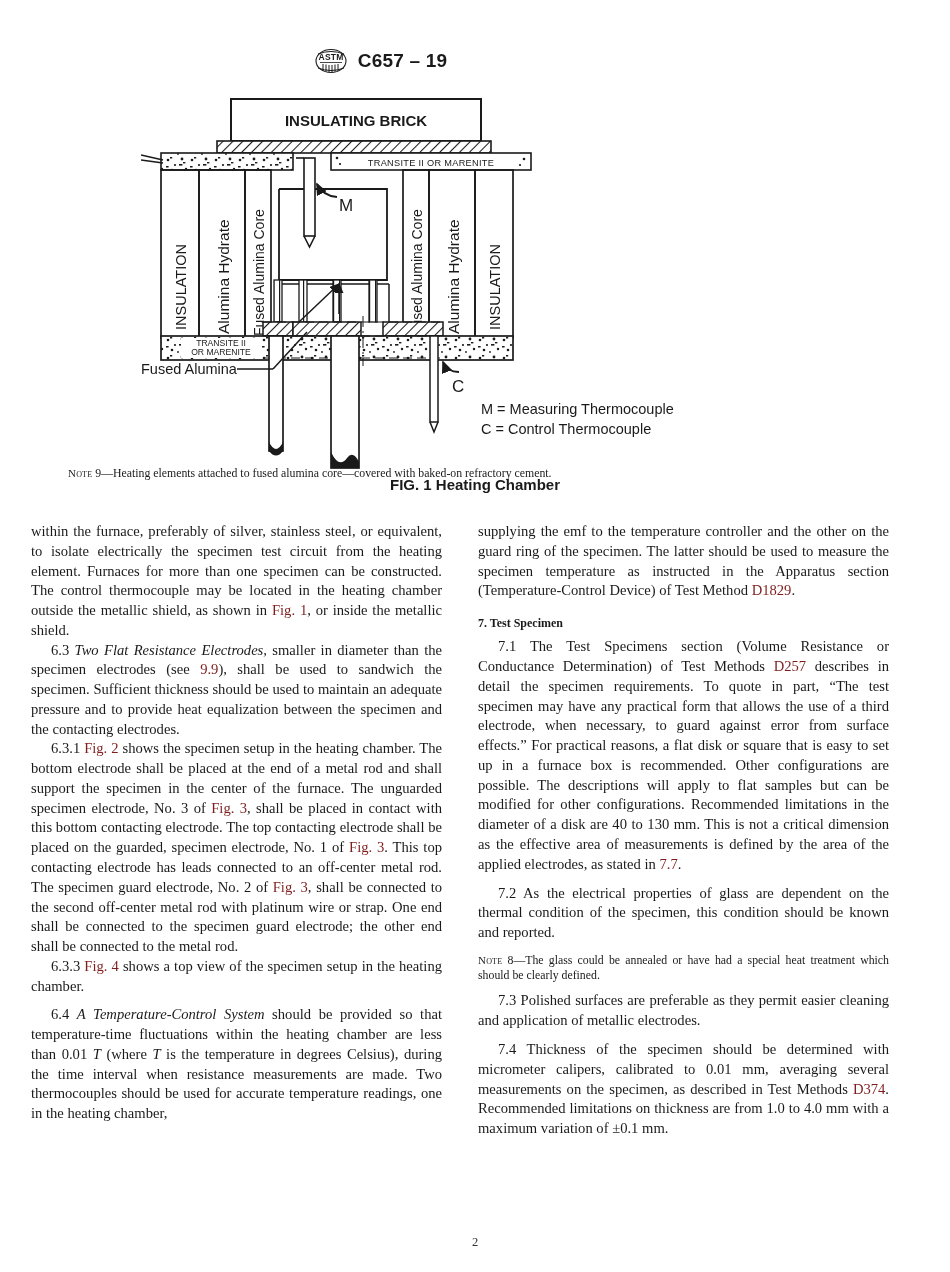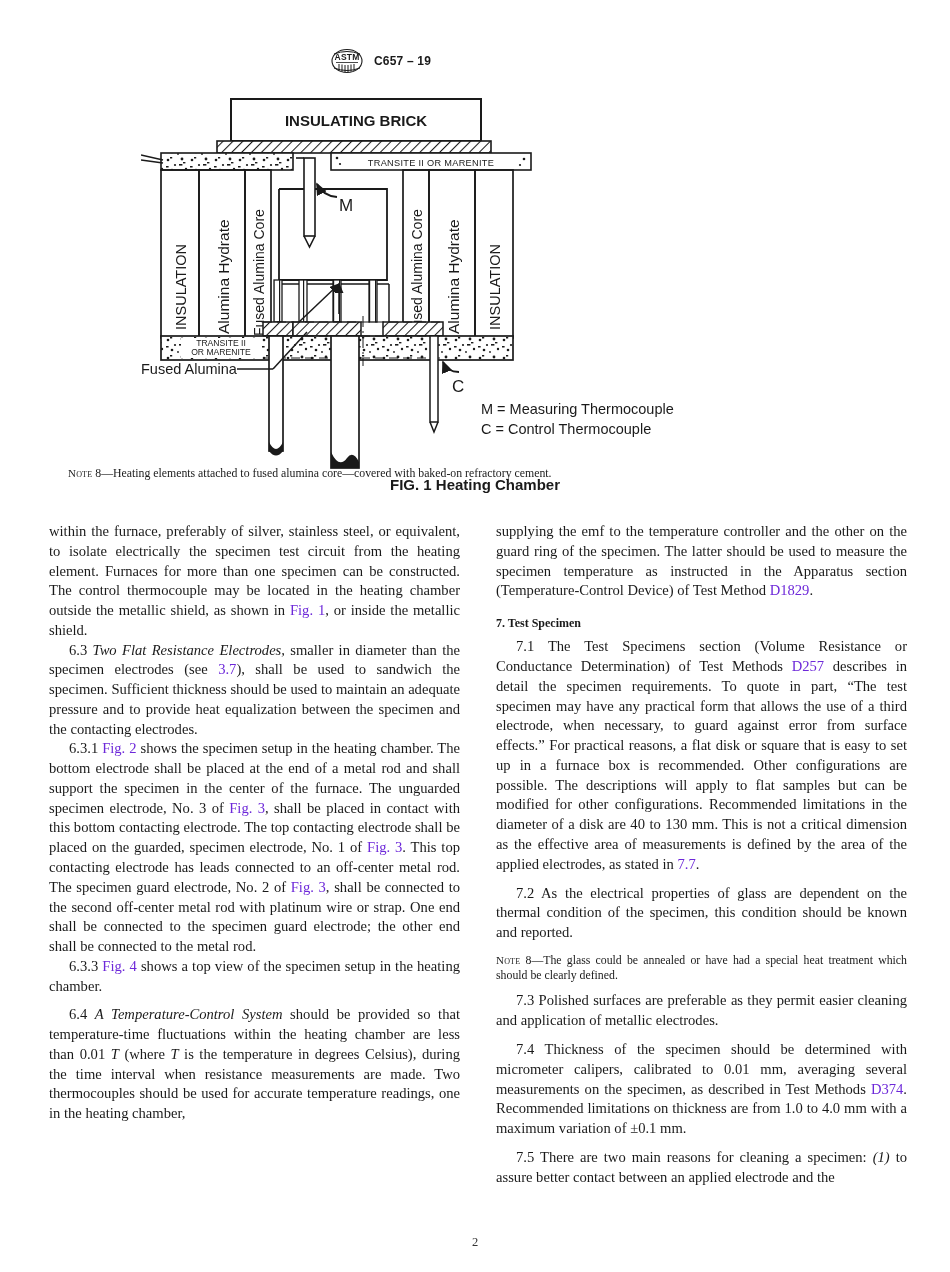--- a/index.html
+++ b/index.html
@@ -40,21 +40,21 @@
     align-items: center;
     gap: 10px;
   }
   .astm-logo {
     width: 34px;
     height: 26px;
     position: relative;
     display: inline-block;
   }
   .astm-logo svg { display:block; }
-  .doc-number { font-size: 12px; }
+  .doc-number { font-size: 19px; }
 
   
   .figure-wrap {
     position: absolute;
     top: 84px;
     left: 16px;
     width: 950px;
     height: 410px;
   }
   .figure-svg { display: block; margin: 0 auto; }
@@ -82,40 +82,40 @@
     text-align: center;
     font-family: "Liberation Sans", sans-serif;
     font-weight: bold;
     font-size: 15px;
   }
 
   
   .columns {
     position: absolute;
     top: 522px;
-    left: 49px;
+    left: 31px;
     width: 858px;
     display: flex;
     gap: 36px;
   }
   .col {
     width: 411px;
     font-size: 14.6px;
     line-height: 1.355;
     text-align: justify;
     text-justify: inter-word;
     hyphens: none;
   }
   .col p {
     margin: 0;
     text-align: justify;
   }
   .para-indent { text-indent: 20px; }
   .gap-before { margin-top: 9px !important; }
-  .ref { color: #6d28d9; }
+  .ref { color: #7f1d1d; }
   .it { font-style: italic; }
   .sec-head {
     font-family: "Liberation Serif", serif;
     font-weight: bold;
     font-size: 12px;
     margin-top: 14px !important;
     margin-bottom: 6px !important;
     text-align: left !important;
   }
   .note-block {
@@ -281,35 +281,35 @@
       <text x="0" y="290" font-family="Liberation Sans, sans-serif" font-size="14.5" fill="#1a1a1a">Fused Alumina</text>
       <line x1="96" y1="285" x2="132" y2="285" stroke="#1a1a1a" stroke-width="1.5"></line>
       <line x1="132" y1="285" x2="166" y2="248" stroke="#1a1a1a" stroke-width="1.5"></line>
 
       <text x="340" y="330" font-family="Liberation Sans, sans-serif" font-size="14.5" fill="#1a1a1a">M = Measuring Thermocouple</text>
       <text x="340" y="350" font-family="Liberation Sans, sans-serif" font-size="14.5" fill="#1a1a1a">C = Control Thermocouple</text>
     </svg>
   </div>
 
   <div class="fig-note">
-    <span class="smallcaps">Note</span><span> 8—Heating elements attached to fused alumina core—covered with baked-on refractory cement.</span>
+    <span class="smallcaps">Note</span><span> 9—Heating elements attached to fused alumina core—covered with baked-on refractory cement.</span>
   </div>
 
   <div class="fig-caption">FIG. 1 Heating Chamber</div>
 
   <div class="columns">
 
     <div class="col">
 
       <p>
         <span>within the furnace, preferably of silver, stainless steel, or equivalent, to isolate electrically the specimen test circuit from the heating element. Furnaces for more than one specimen can be constructed. The control thermocouple may be located in the heating chamber outside the metallic shield, as shown in </span><span class="ref">Fig. 1</span><span>, or inside the metallic shield.</span>
       </p>
 
       <p class="para-indent">
-        <span>6.3 </span><span class="it">Two Flat Resistance Electrodes,</span><span> smaller in diameter than the specimen electrodes (see </span><span class="ref">3.7</span><span>), shall be used to sandwich the specimen. Sufficient thickness should be used to maintain an adequate pressure and to provide heat equalization between the specimen and the contacting electrodes.</span>
+        <span>6.3 </span><span class="it">Two Flat Resistance Electrodes,</span><span> smaller in diameter than the specimen electrodes (see </span><span class="ref">9.9</span><span>), shall be used to sandwich the specimen. Sufficient thickness should be used to maintain an adequate pressure and to provide heat equalization between the specimen and the contacting electrodes.</span>
       </p>
 
       <p class="para-indent">
         <span>6.3.1 </span><span class="ref">Fig. 2</span><span> shows the specimen setup in the heating chamber. The bottom electrode shall be placed at the end of a metal rod and shall support the specimen in the center of the furnace. The unguarded specimen electrode, No. 3 of </span><span class="ref">Fig. 3</span><span>, shall be placed in contact with this bottom contacting electrode. The top contacting electrode shall be placed on the guarded, specimen electrode, No. 1 of </span><span class="ref">Fig. 3</span><span>. This top contacting electrode has leads connected to an off-center metal rod. The specimen guard electrode, No. 2 of </span><span class="ref">Fig. 3</span><span>, shall be connected to the second off-center metal rod with platinum wire or strap. One end shall be connected to the specimen guard electrode; the other end shall be connected to the metal rod.</span>
       </p>
 
 
       <p class="para-indent">
         <span>6.3.3 </span><span class="ref">Fig. 4</span><span> shows a top view of the specimen setup in the heating chamber.</span>
       </p>
@@ -341,22 +341,19 @@
       </p>
 
       <p class="para-indent">
         <span>7.3 </span><span>Polished surfaces are preferable as they permit easier cleaning and application of metallic electrodes.</span>
       </p>
 
       <p class="para-indent gap-before">
         <span>7.4 </span><span>Thickness of the specimen should be determined with micrometer calipers, calibrated to 0.01 mm, averaging several measurements on the specimen, as described in Test Methods </span><span class="ref">D374</span><span>. Recommended limitations on thickness are from 1.0 to 4.0 mm with a maximum variation of ±0.1 mm.</span>
       </p>
 
-      <p class="para-indent gap-before">
-        <span>7.5  </span><span>There are two main reasons for cleaning a specimen: </span><span class="it">(1)</span><span> to assure better contact between an applied electrode and the</span>
-      </p>
 
     </div>
   </div>
 
   <div class="page-number">2</div>
 
 </div>
 
 </body></html>

